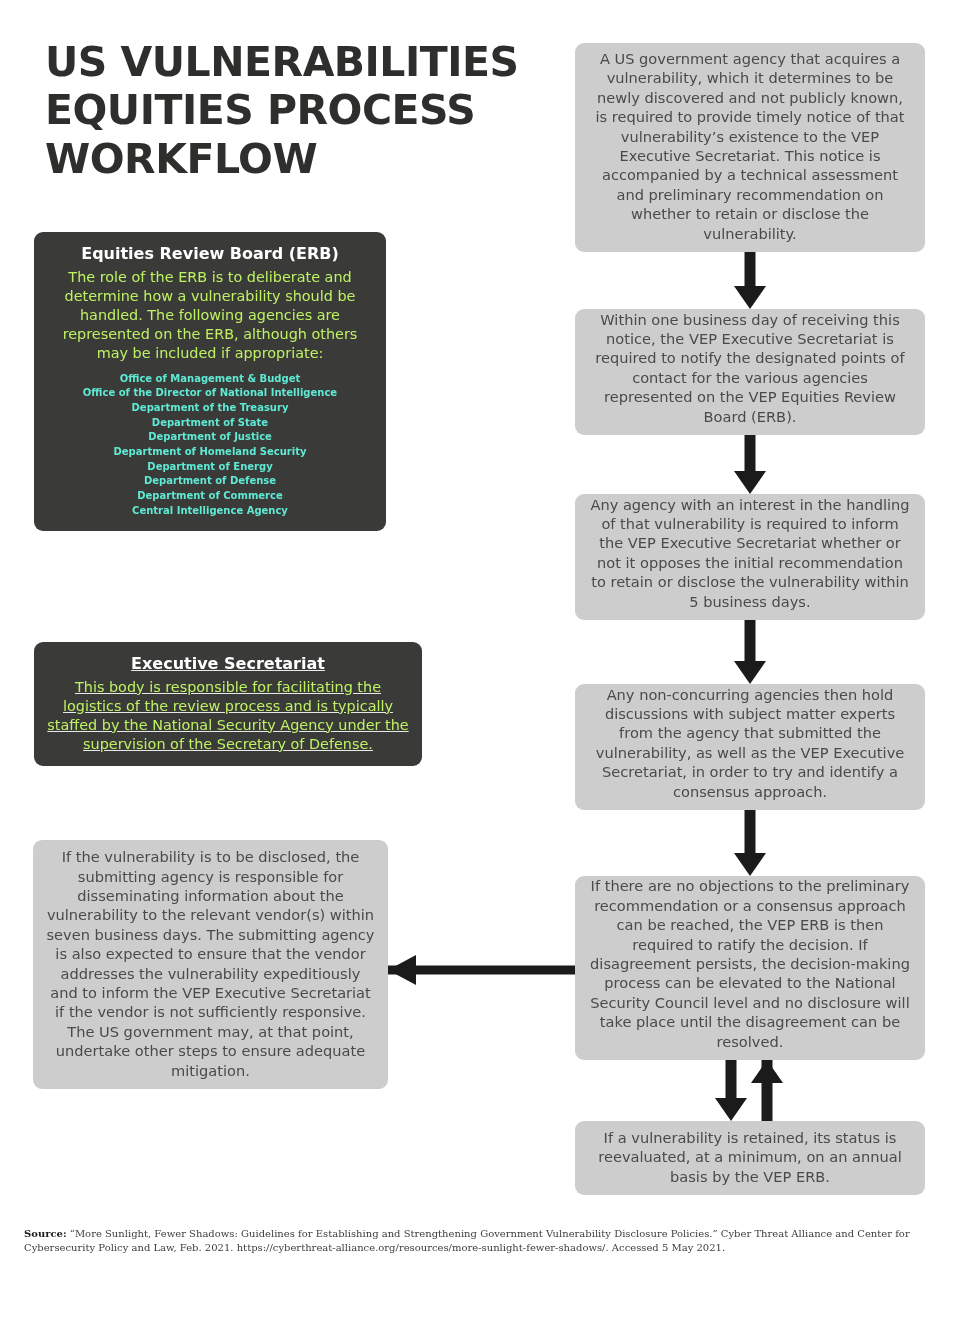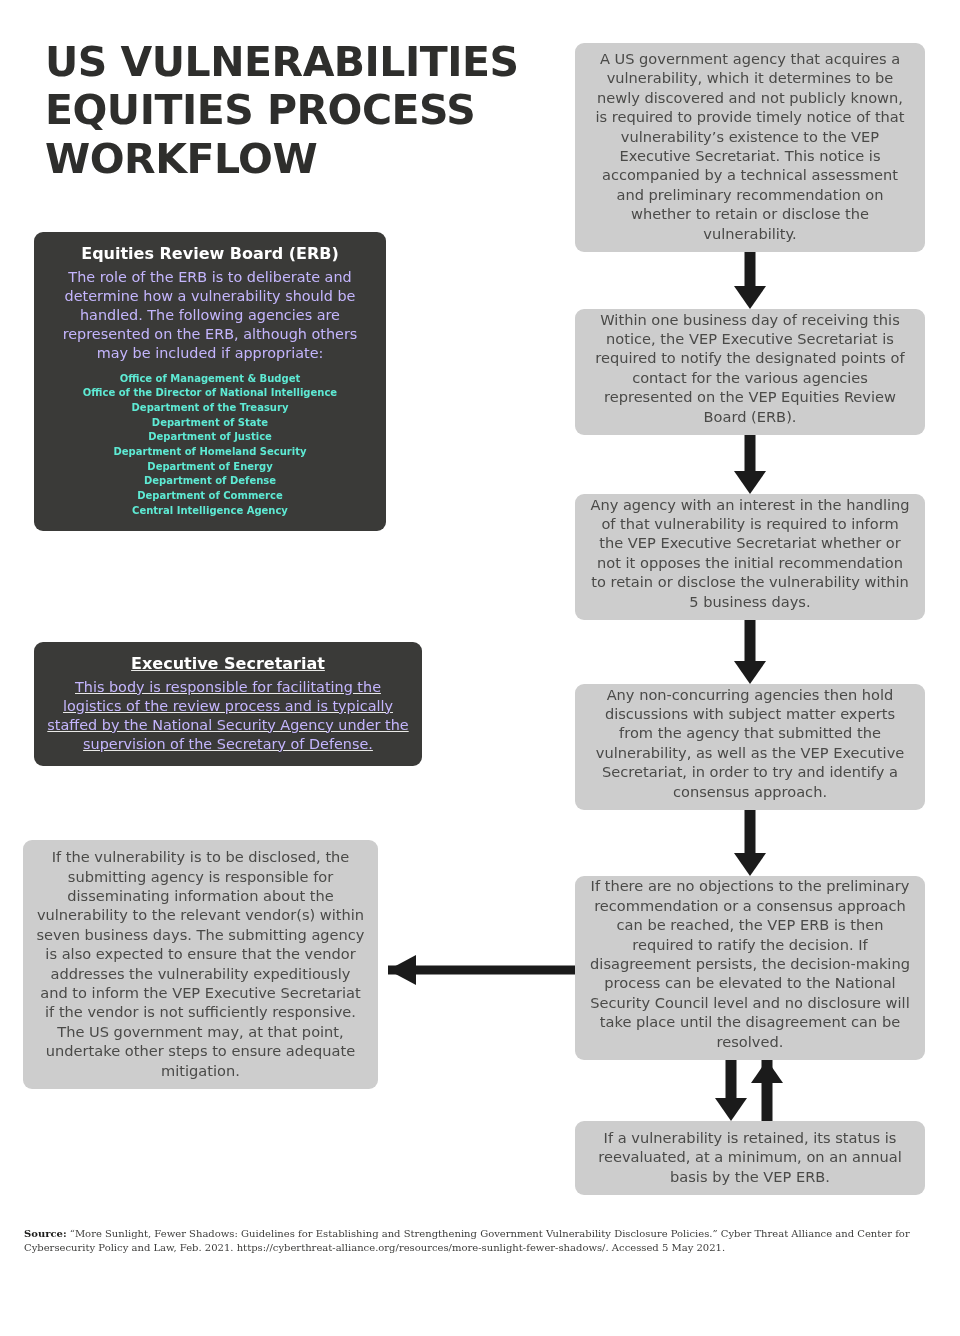--- a/index.html
+++ b/index.html
@@ -44,21 +44,21 @@
   .dark-card .card-title {
     font-weight: bold;
     font-size: 16px;
     line-height: 1.35;
     color: #ffffff;
     margin-bottom: 3px;
   }
   .dark-card .card-body {
     font-size: 14.4px;
     line-height: 1.32;
-    color: #c4b5fd;
+    color: #bef264;
   }
   .agency-list {
     margin-top: 9px;
   }
   .agency-list .agency {
     font-weight: bold;
     font-size: 10px;
     line-height: 1.47;
     color: #5eead4;
   }
@@ -84,21 +84,21 @@
   .flow-col { left: 575px; width: 350px; }
 
   #flow-1 { top: 43px;   height: 209px; }
   #flow-2 { top: 309px;  height: 126px; }
   #flow-3 { top: 494px;  height: 126px; }
   #flow-4 { top: 684px;  height: 126px; }
   #flow-5 { top: 876px;  height: 184px; }
   #flow-6 { top: 1121px; height: 74px;  }
 
   #disclosure-box {
-    left: 23px;
+    left: 33px;
     top: 840px;
     width: 355px;
     height: 249px;
     padding: 9px 12px;
   }
 
   
   .arrow {
     position: absolute;
   }

